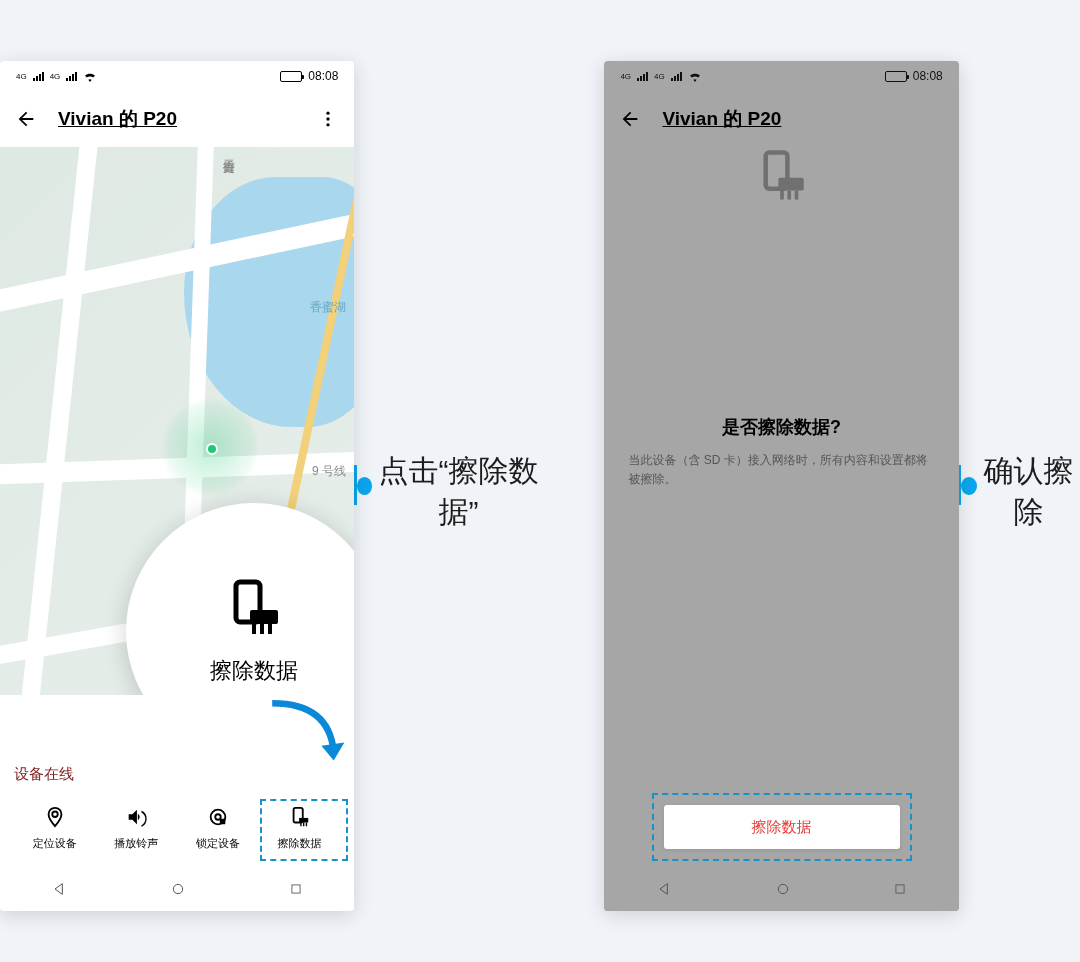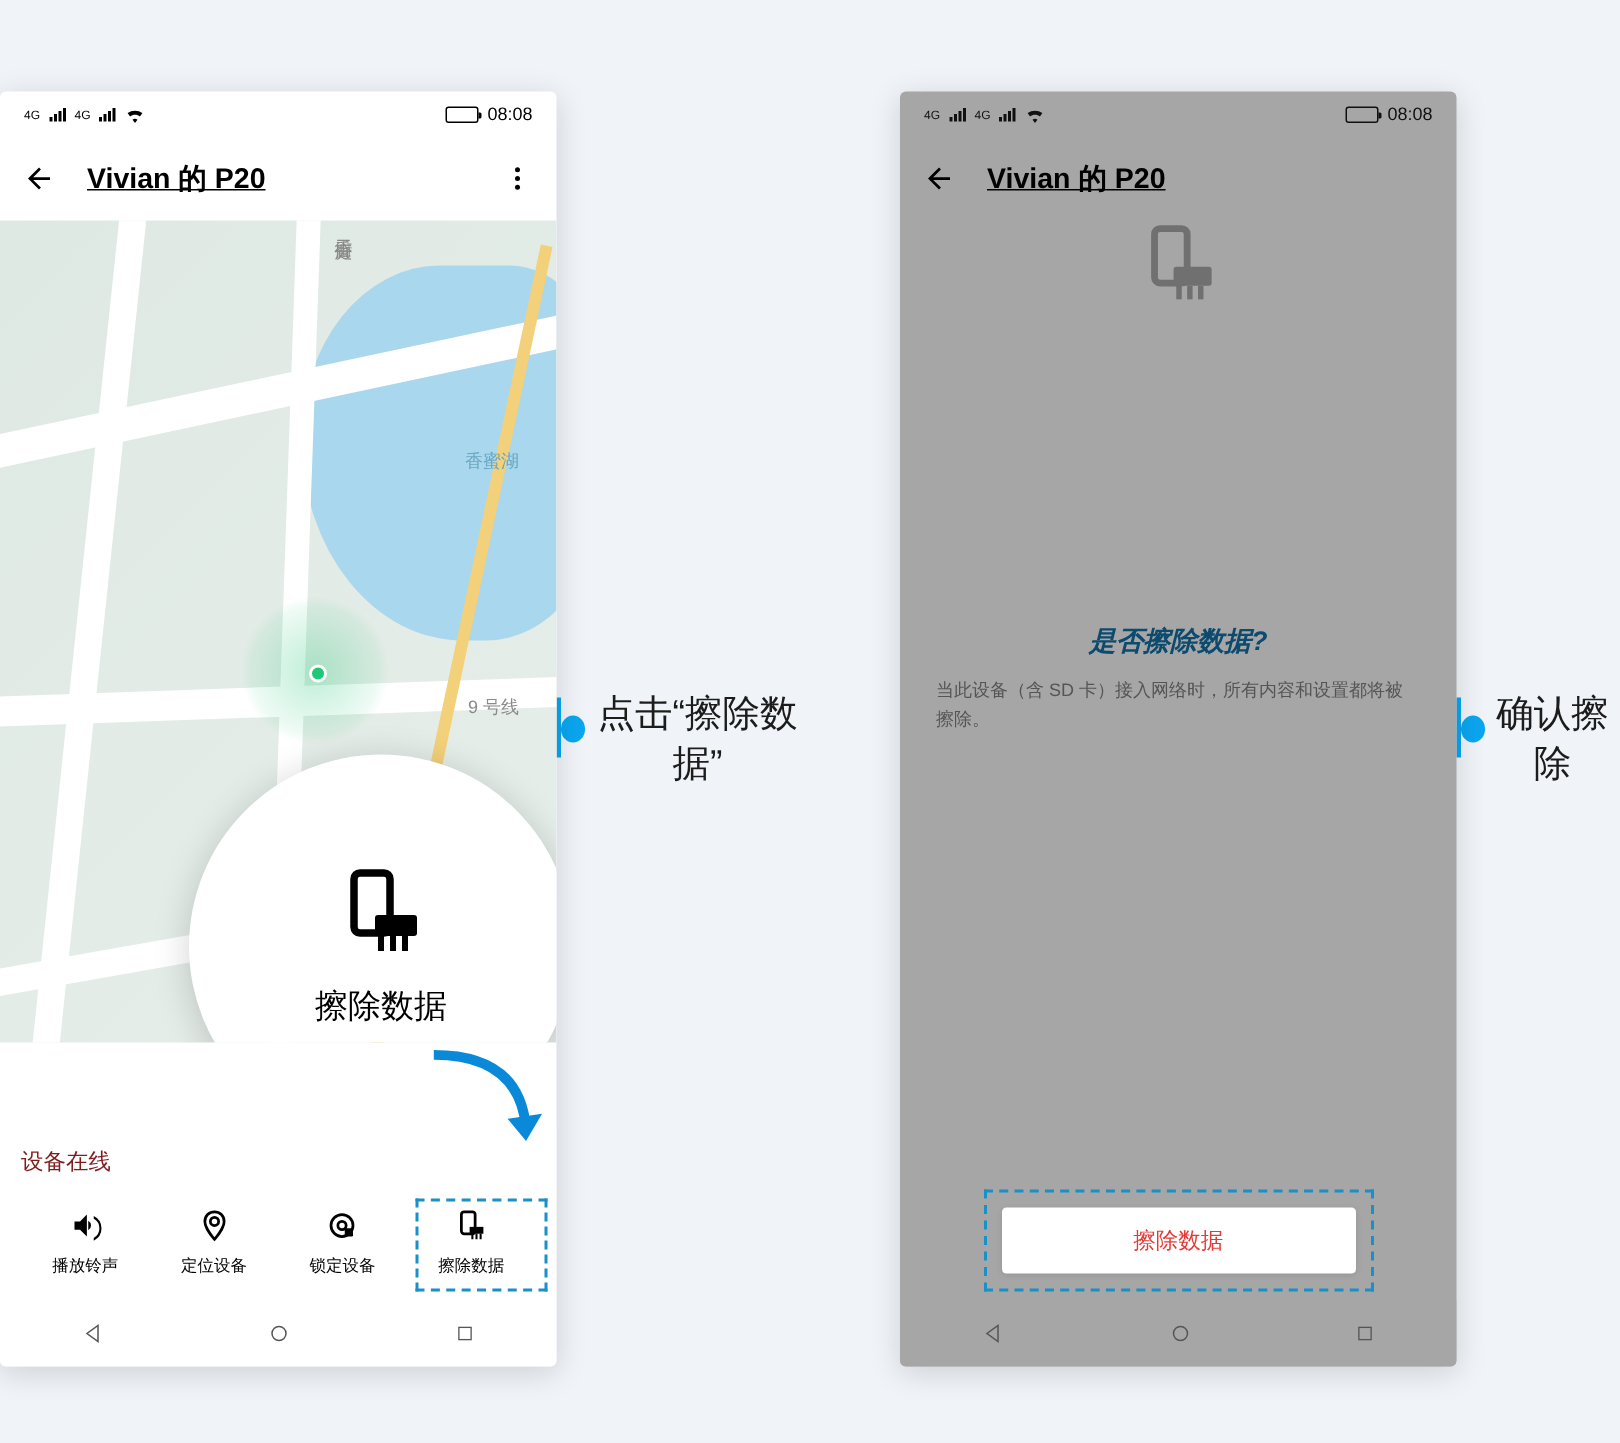--- a/index.html
+++ b/index.html
@@ -115,21 +115,21 @@
   }
   .dimmed .navbar { background:#a6a6a6; }
   
   svg { display:block; }
   
   .dim-body {
     position:absolute; top:86px; left:0; right:0; bottom:44px;
     display:flex; flex-direction:column; align-items:center;
     padding: 0 24px;
   }
-  .erase-title { font-size: 18px; font-weight:600; margin-top: 210px; color:#0c4a6e;font-style:italic;}
+  .erase-title { font-size: 18px; font-weight:600; margin-top: 210px; color:#000000;}
   .erase-desc { font-size: 12px; color:#555; margin-top: 12px; line-height:1.6; text-align:left; width:100%;}
   .confirm-btn-wrap {
     position:absolute; bottom: 6px; left:50%; transform:translateX(-50%);
     width: 260px; padding: 10px;
     border: 2px dashed #1990c6;
   }
   .confirm-btn {
     background:#fff; height:44px; width:100%;
     border-radius: 3px;
     display:flex; align-items:center; justify-content:center;
@@ -140,21 +140,21 @@
   .phone-frame.dimmed .app-bar { color:#000; }
   .phone-frame.dimmed .status-bar { opacity:0.9; }
   
   .pointer {
     width: 3px; height: 40px; background:#0aa6ef; margin-top:-2px;
   }
   .dot {
     width: 18px; height: 18px; background:#0aa6ef; border-radius:50%;
   }
   .caption {
-    margin-top: 12px; font-size: 25px; color:#1c1c1c; text-align:center;
+    margin-top: 12px; font-size: 30px; color:#1c1c1c; text-align:center;
   }
 </style>
 </head>
 <body>
 
 <div class="phone-col">
   <div class="phone-frame">
 
     <div class="status-bar">
       <div class="left">
@@ -224,32 +224,32 @@
         <span class="lbl">擦除数据</span>
       </div>
     </div>
 
     <div class="bottom-card">
       <div class="status-line">设备在线</div>
       <div class="actions">
         <div class="action">
           <span class="ic">
             <svg width="22" height="22" viewBox="0 0 24 24">
-                <path d="M4 9v6h4l5 5V4L8 9H4zm12 3a4 4 0 00-2-3.5v7A4 4 0 0016 12zm2-7v2a8 8 0 010 14v2a10 10 0 000-18z" fill="#000"></path>
+                <path d="M12 2C8 2 5 5 5 9c0 5 7 13 7 13s7-8 7-13c0-4-3-7-7-7zm0 10a3 3 0 110-6 3 3 0 010 6z" fill="none" stroke="#000" stroke-width="2"></path>
               </svg>
           </span>
-          <span>播放铃声</span>
+          <span>定位设备</span>
         </div>
         <div class="action">
           <span class="ic">
             <svg width="22" height="22" viewBox="0 0 24 24">
-                <path d="M12 2C8 2 5 5 5 9c0 5 7 13 7 13s7-8 7-13c0-4-3-7-7-7zm0 10a3 3 0 110-6 3 3 0 010 6z" fill="none" stroke="#000" stroke-width="2"></path>
+                <path d="M4 9v6h4l5 5V4L8 9H4zm12 3a4 4 0 00-2-3.5v7A4 4 0 0016 12zm2-7v2a8 8 0 010 14v2a10 10 0 000-18z" fill="#000"></path>
               </svg>
           </span>
-          <span>定位设备</span>
+          <span>播放铃声</span>
         </div>
         <div class="action">
           <span class="ic">
             <svg width="22" height="22" viewBox="0 0 24 24">
                 <circle cx="12" cy="12" r="8" fill="none" stroke="#000" stroke-width="2"></circle>
                 <circle cx="12" cy="12" r="3" fill="none" stroke="#000" stroke-width="2"></circle>
                 <rect x="14" y="14" width="6" height="6" rx="1" fill="#000"></rect>
               </svg>
           </span>
           <span>锁定设备</span>

